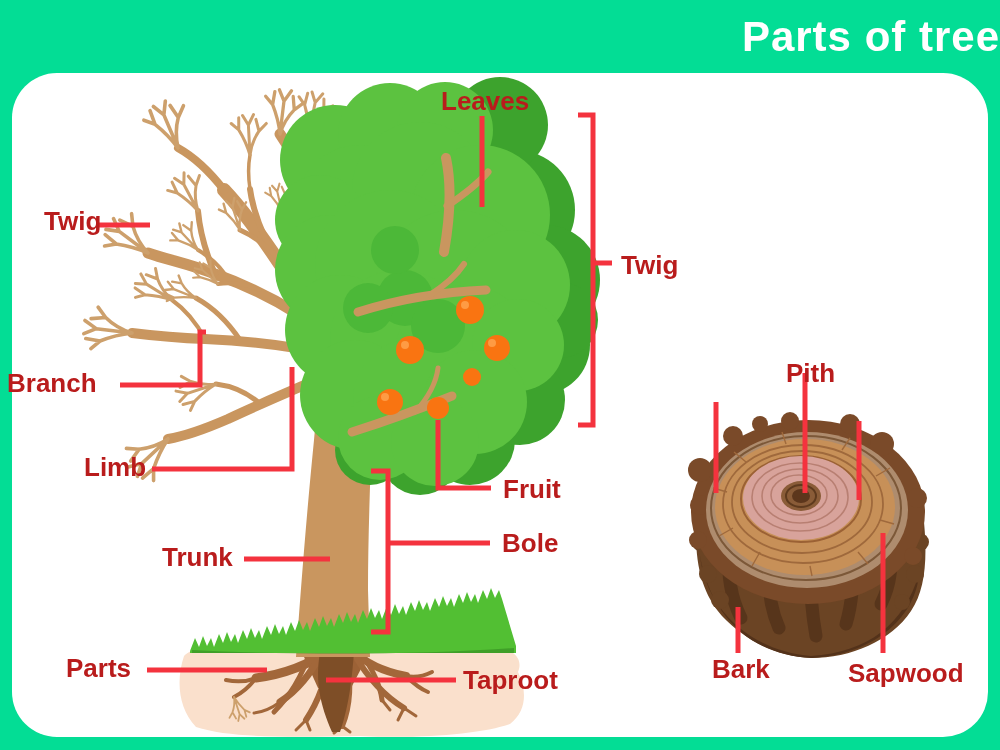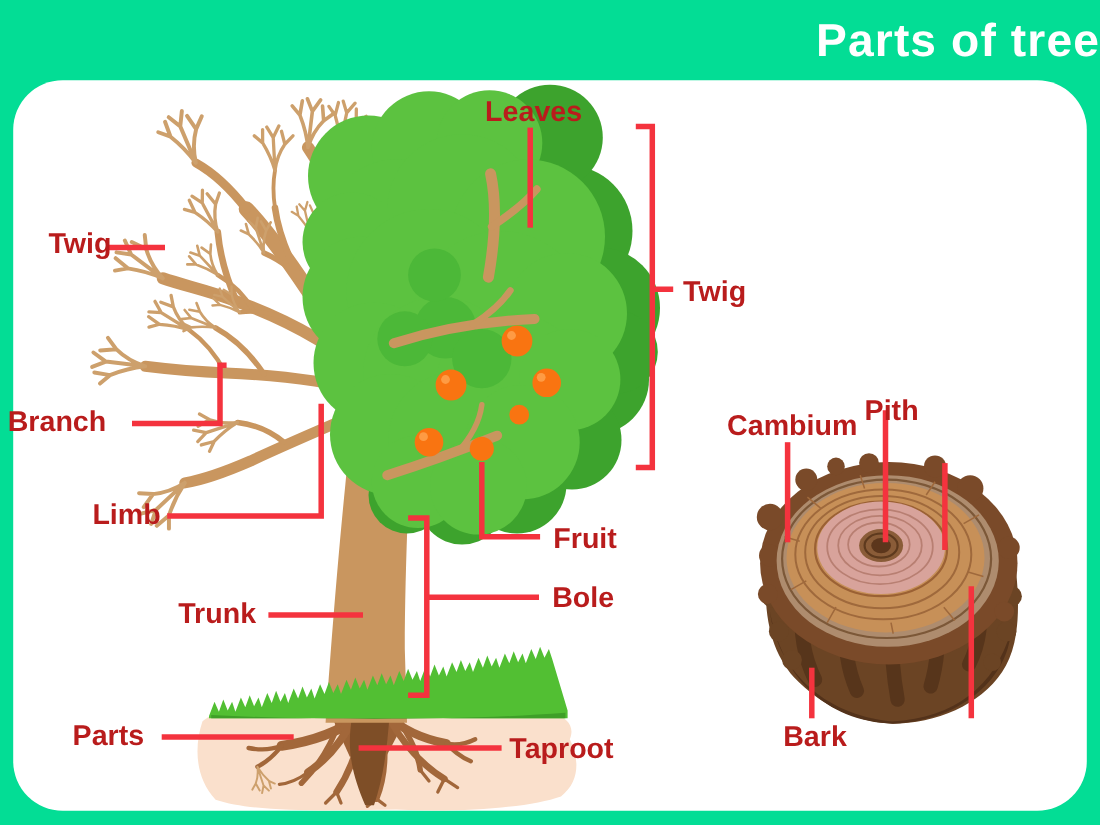--- a/index.html
+++ b/index.html
@@ -251,16 +251,16 @@
   <div class="lbl" style="left:44px;top:206px">Twig</div>
   <div class="lbl" style="left:7px;top:368px">Branch</div>
   <div class="lbl" style="left:84px;top:452px">Limb</div>
   <div class="lbl" style="left:162px;top:542px">Trunk</div>
   <div class="lbl" style="left:66px;top:653px">Parts</div>
   <div class="lbl" style="left:441px;top:86px">Leaves</div>
   <div class="lbl" style="left:621px;top:250px">Twig</div>
   <div class="lbl" style="left:503px;top:474px">Fruit</div>
   <div class="lbl" style="left:502px;top:528px">Bole</div>
   <div class="lbl" style="left:463px;top:665px">Taproot</div>
-  <div class="lbl" style="left:661px;top:371px">Cambium</div>
   <div class="lbl" style="left:786px;top:358px">Pith</div>
   <div class="lbl" style="left:712px;top:654px">Bark</div>
+  <div class="lbl" style="left:848px;top:658px">Sapwood</div>
 </div>
 
 </body></html>

